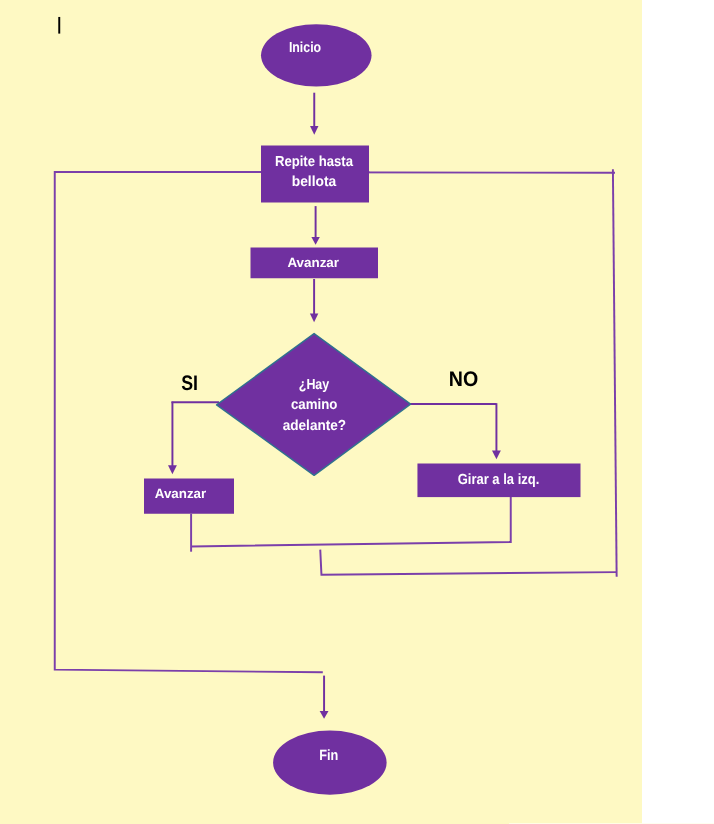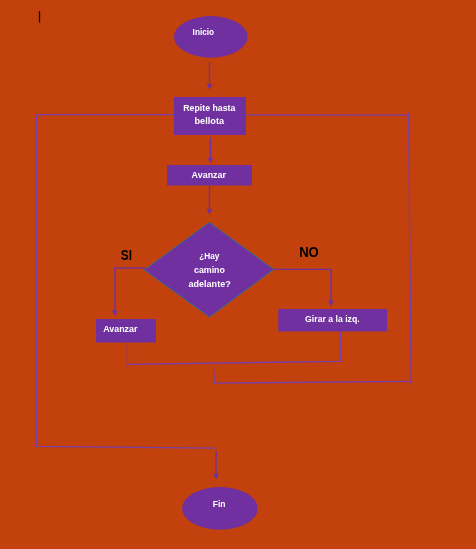--- a/index.html
+++ b/index.html
@@ -1,19 +1,19 @@
 <!DOCTYPE html>
 <html><head>
 <meta charset="utf-8">
 <title>Diagrama de flujo</title>
 <style>
   html,body{margin:0;padding:0;background:#ffffff;}
   body{width:476px;height:549px;overflow:hidden;
        font-family:"Liberation Sans",sans-serif;}
-  #canvas{position:relative;width:476px;height:549px;background:#c2410c;overflow:hidden;}
+  #canvas{position:relative;width:428px;height:549px;background:#fef9c3;overflow:hidden;}
   svg#diagram{position:absolute;left:0;top:0;width:476px;height:549px;display:block;
               transform:translateZ(0);}
   .nodetext{fill:#ffffff;font-family:"Liberation Sans",sans-serif;font-weight:bold;
             text-anchor:middle;white-space:pre;}
   .branchlabel{fill:#000000;font-family:"Liberation Sans",sans-serif;font-weight:bold;
                text-anchor:middle;white-space:pre;}
 </style>
 </head>
 <body>
 

